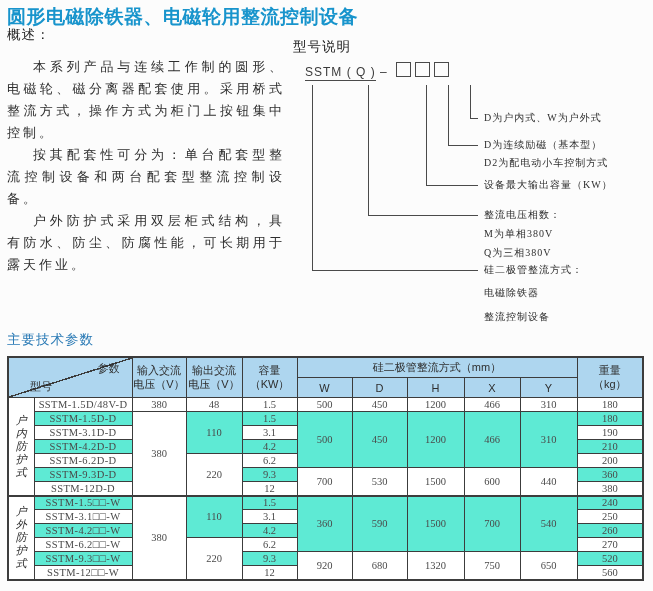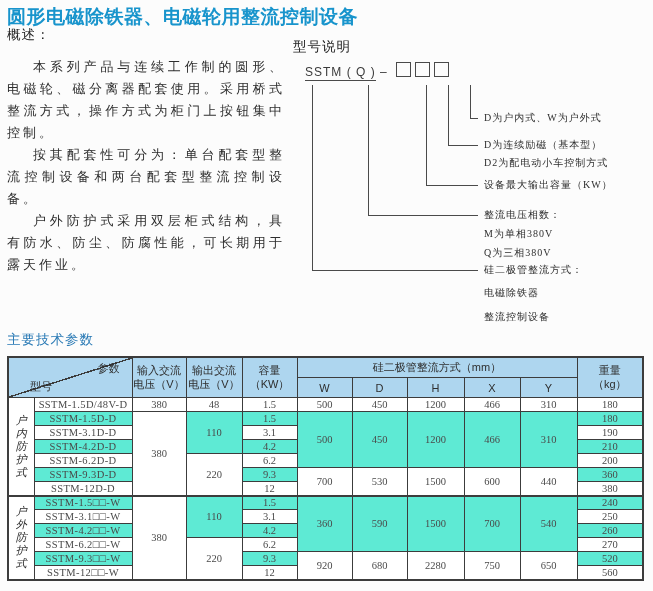--- a/index.html
+++ b/index.html
@@ -260,21 +260,21 @@
       <td class="model">SSTM-6.2□□-W</td>
       <td rowspan="3">220</td>
       <td>6.2</td>
       <td>270</td>
     </tr>
     <tr>
       <td class="model blue">SSTM-9.3□□-W</td>
       <td class="blue">9.3</td>
       <td rowspan="2">920</td>
       <td rowspan="2">680</td>
-      <td rowspan="2">2280</td>
+      <td rowspan="2">1320</td>
       <td rowspan="2">750</td>
       <td rowspan="2">650</td>
       <td class="blue">520</td>
     </tr>
     <tr>
       <td class="model">SSTM-12□□-W</td>
       <td>12</td>
       <td>560</td>
     </tr>
   </tbody>

